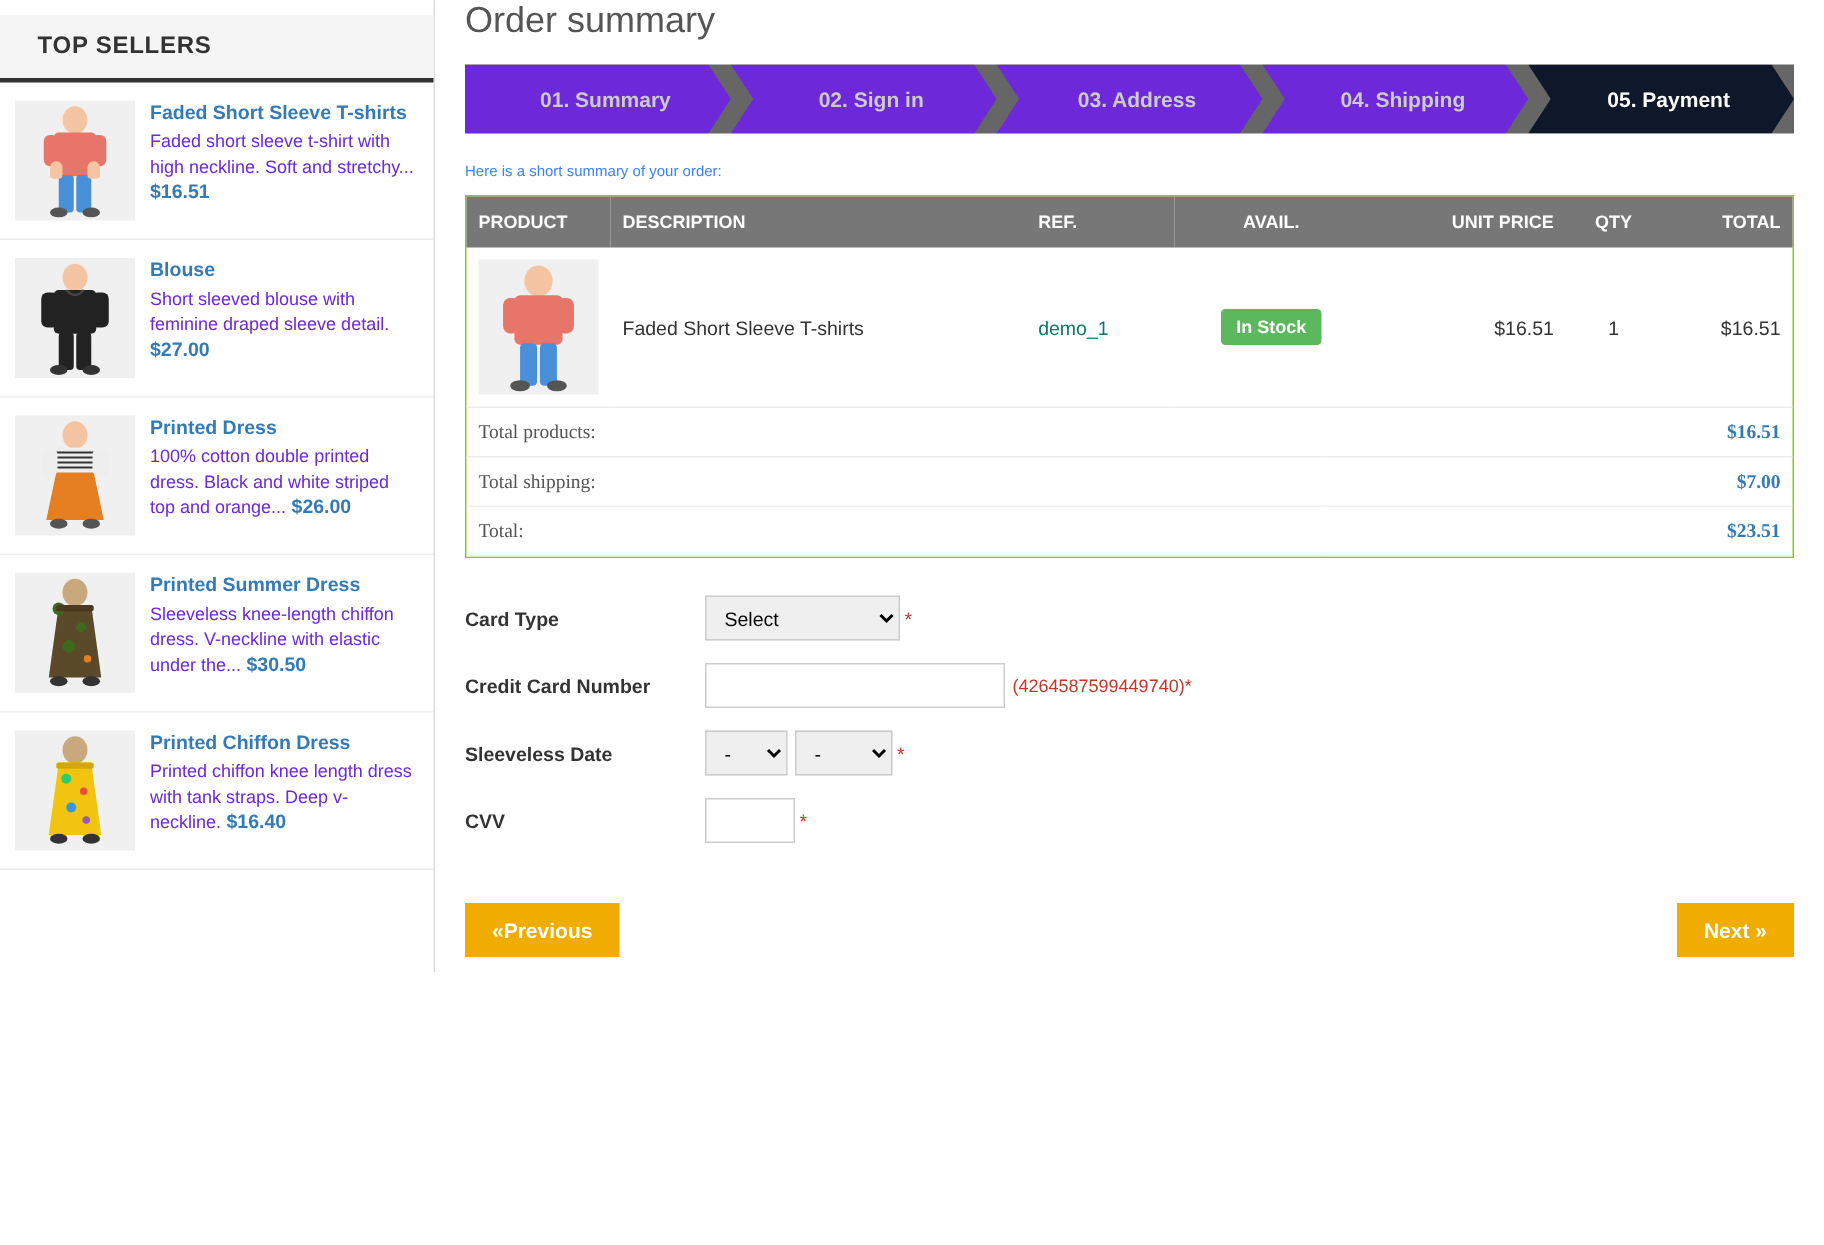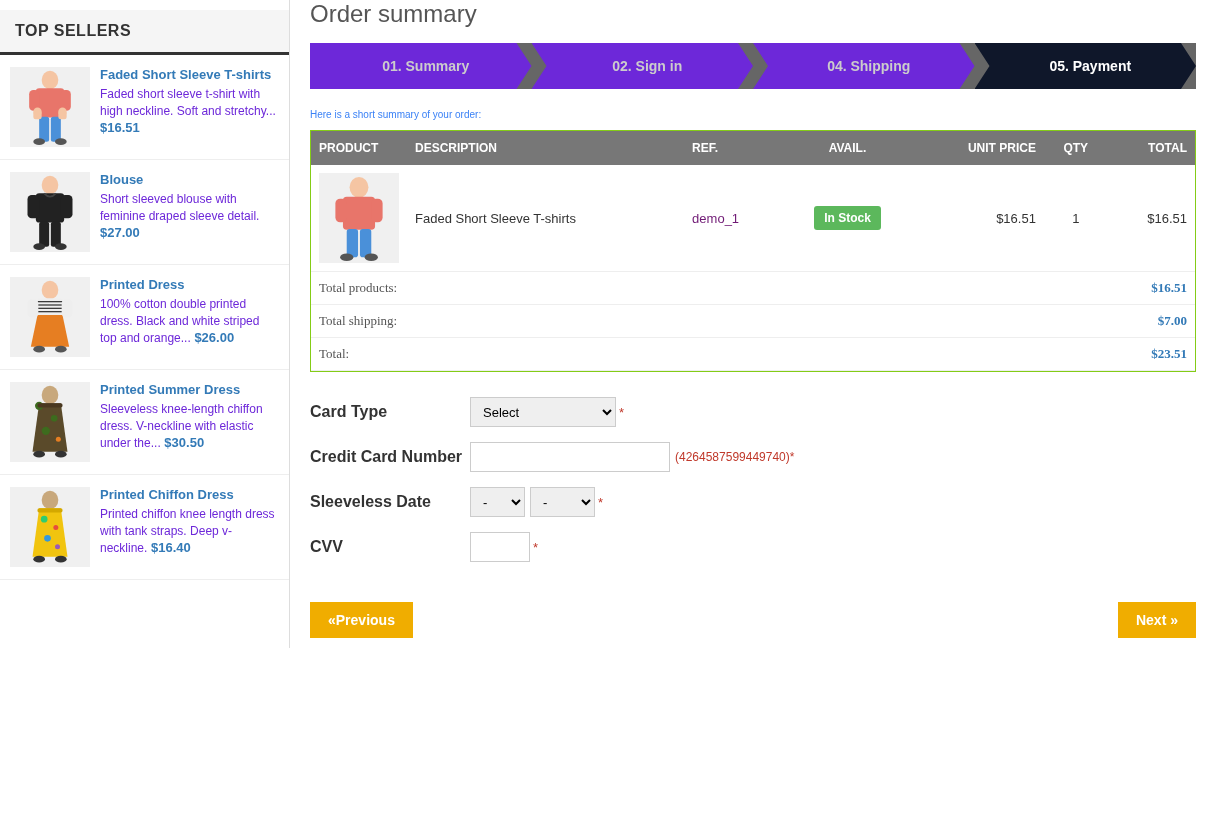--- a/index.html
+++ b/index.html
@@ -8,21 +8,21 @@
     
     #sidebar {
       width: 290px;
       min-width: 290px;
       border-right: 1px solid #ddd;
       padding: 10px 0;
     }
     #sidebar-title {
       background: #f5f5f5;
       border-bottom: 3px solid #333;
-      padding: 12px 15px;
+      padding: 12px 25px;
       font-size: 16px;
       font-weight: bold;
       color: #333;
       letter-spacing: 0.5px;
     }
     .sidebar-item {
       display: flex;
       align-items: flex-start;
       padding: 12px 10px;
       border-bottom: 1px solid #eee;
@@ -136,49 +136,49 @@
       background: #5cb85c;
       color: #fff;
       padding: 5px 10px;
       border-radius: 3px;
       font-size: 12px;
       font-weight: bold;
       white-space: nowrap;
       display: inline-block;
     }
 
-    .ref-link { color: #701a75; text-decoration: none; }
+    .ref-link { color: #0f766e; text-decoration: none; }
 
     
     #card-details { margin-top: 25px; }
     #card-details-title {
       font-size: 22px;
       font-weight: normal;
       color: #555;
       margin-bottom: 18px;
     }
     .form-row {
       display: flex;
       align-items: center;
       margin-bottom: 15px;
     }
     .form-label {
       width: 160px;
-      font-size: 16px;
+      font-size: 13px;
       font-weight: bold;
       color: #333;
     }
     .form-control {
       border: 1px solid #ccc;
       padding: 5px 8px;
       font-size: 13px;
       height: 30px;
       outline: none;
     }
-    select.form-control { width: 146px; }
+    select.form-control { width: 130px; }
     input.form-control { width: 200px; }
     input.cvv-control { width: 60px; }
     .required-marker { color: #c0392b; margin-left: 3px; }
     .hint-text { color: #c0392b; font-size: 12px; margin-left: 5px; }
 
     .exp-selects { display: flex; align-items: center; gap: 5px; }
 
     
     #nav-buttons {
       display: flex;
@@ -333,20 +333,23 @@
 
 <div id="main">
   <h1 id="page-title">Order summary</h1>
 
   <div id="steps">
     <div class="step">
       <span>01. Summary</span>
     </div>
     <div class="step">
       <span>02. Sign in</span>
+    </div>
+    <div class="step">
+      <span>03. Address</span>
     </div>
     <div class="step">
       <span>04. Shipping</span>
     </div>
     <div class="step active">
       <span>05. Payment</span>
     </div>
   </div>
 
   <p id="order-summary-intro">Here is a short summary of your order:</p>

